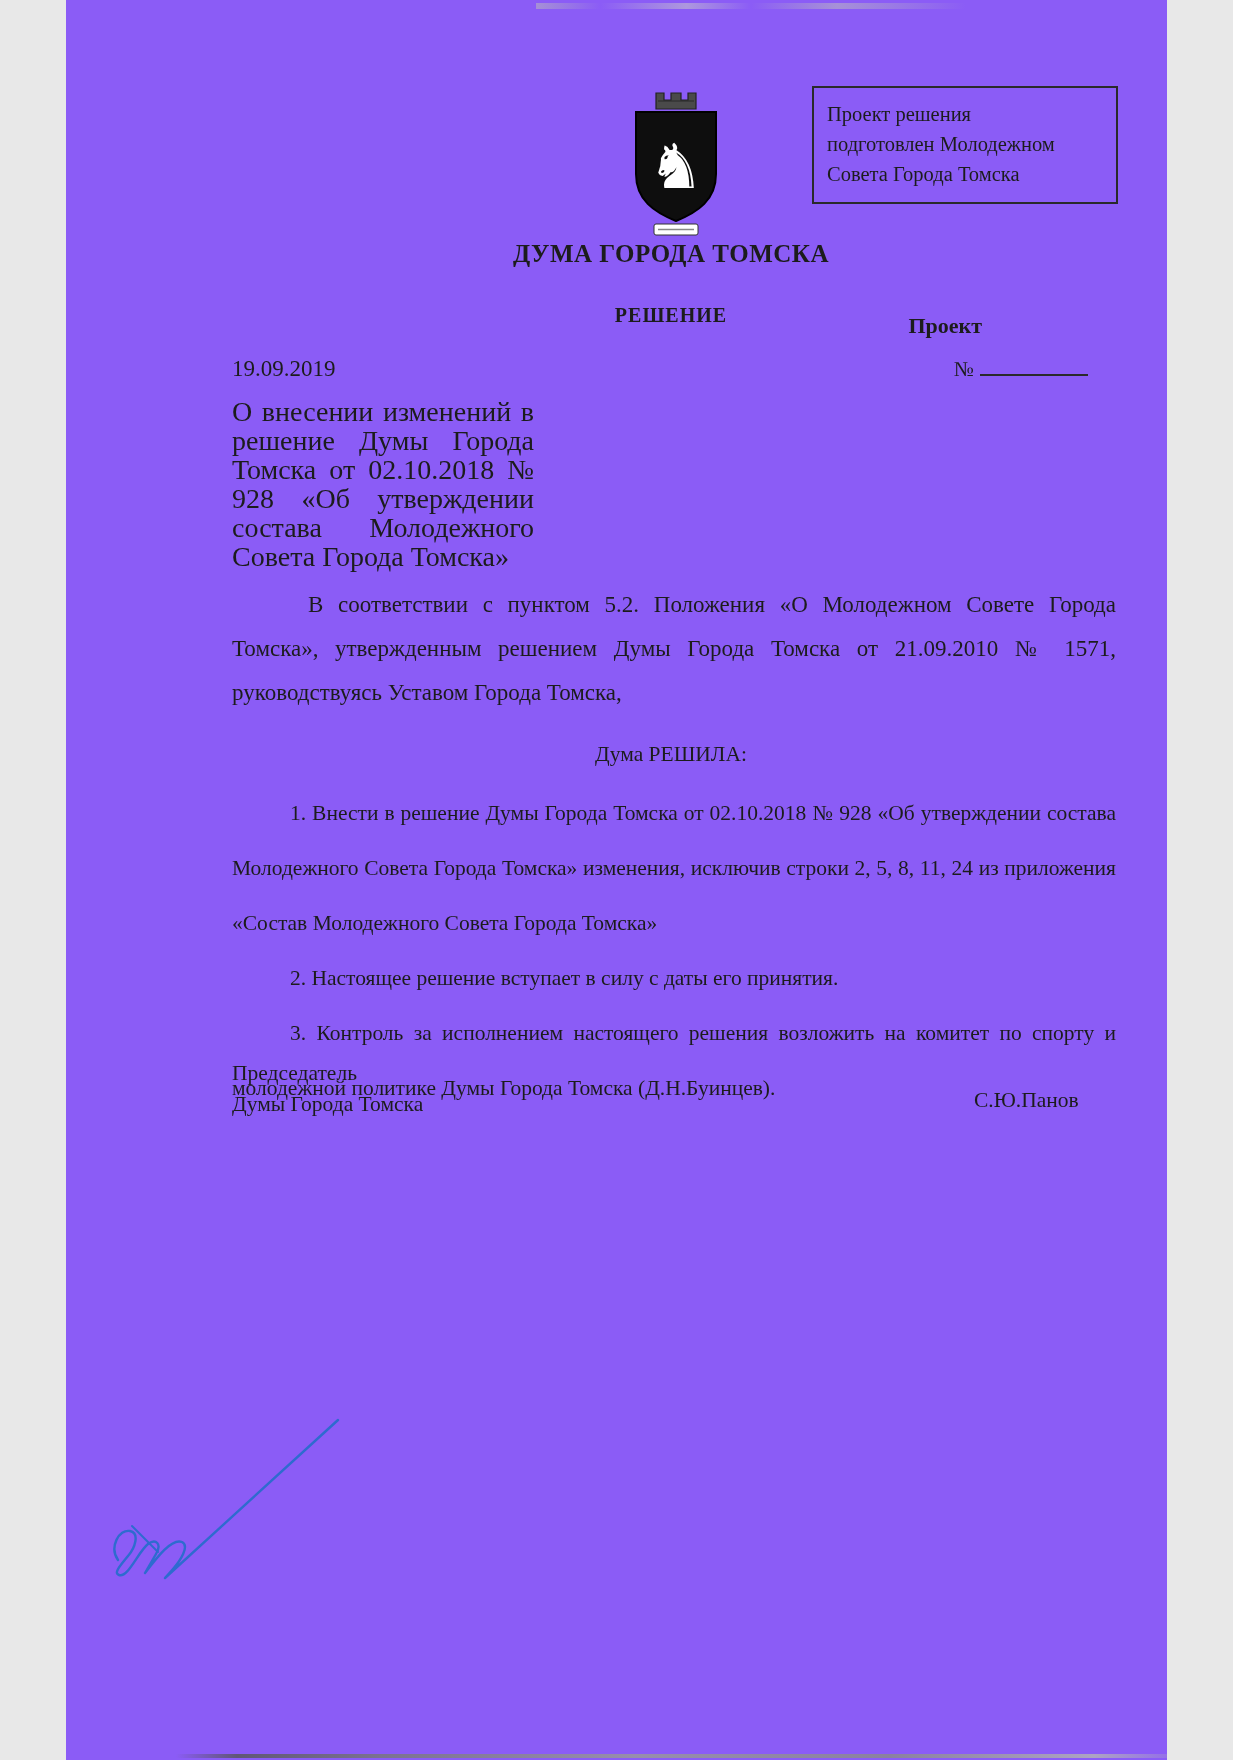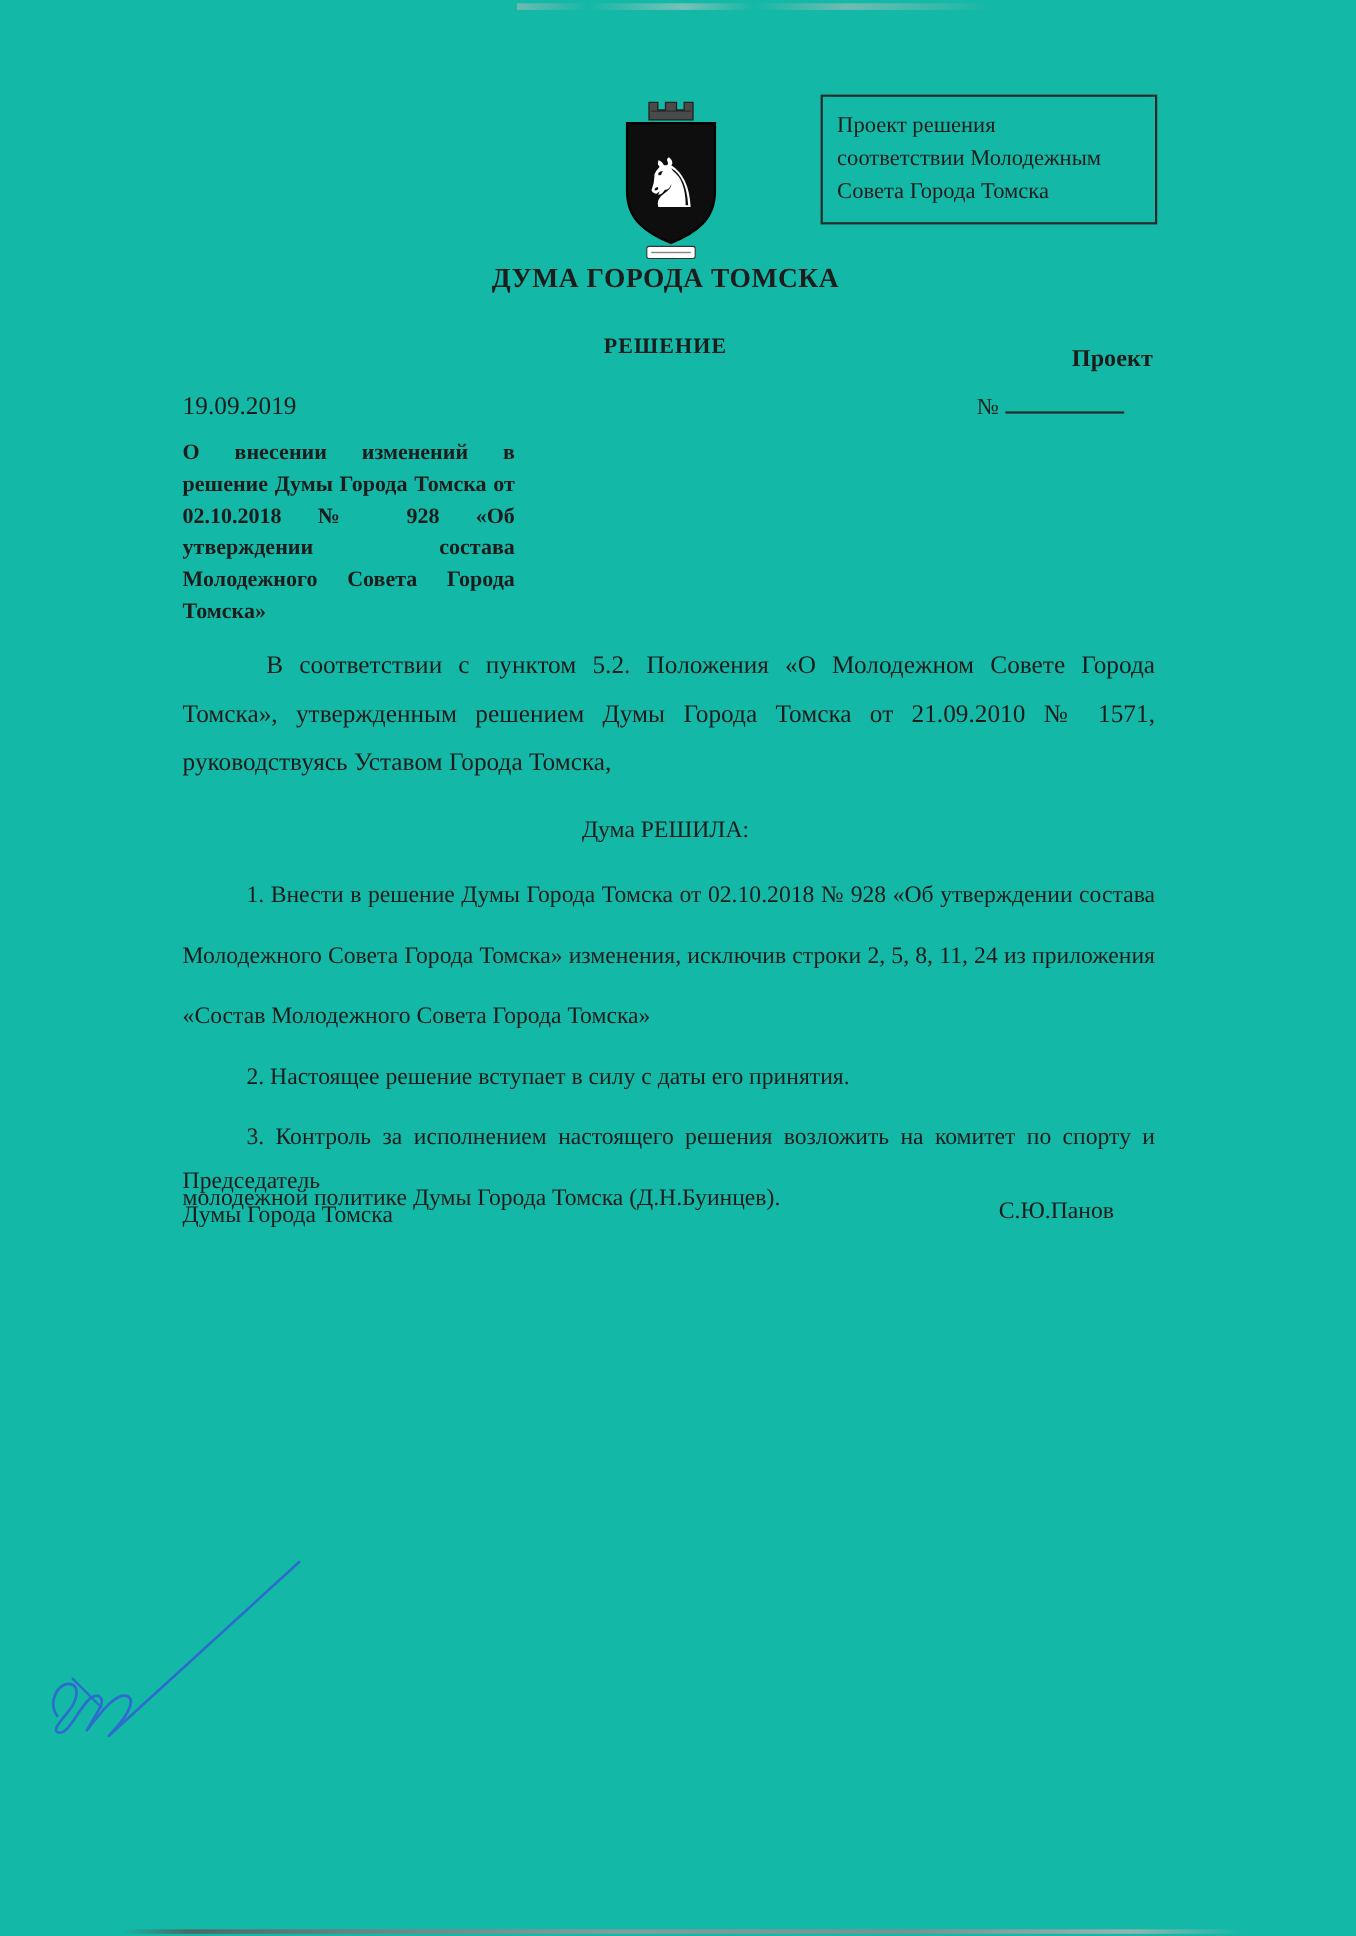--- a/index.html
+++ b/index.html
@@ -1,19 +1,19 @@
 <!DOCTYPE html>
 <html><head>
 <meta charset="utf-8">
 <style>
   html,body{margin:0;padding:0;background:#e8e8e8;}
   .page{
     position:relative;
-    width:1233px;height:1760px;
-    background:#14b8a6;
+    width:1101px;height:1760px;
+    background:#8b5cf6;
     font-family:"Liberation Serif","DejaVu Serif",serif;
     color:#1c1c1c;
     overflow:hidden;
     margin:0 auto;
   }
   .scan-artifact-top{
     position:absolute;top:3px;left:470px;width:430px;height:6px;
     background:linear-gradient(to right,#bbb 0%,transparent 15%,#c9c9c9 35%,transparent 50%,#bdbdbd 70%,transparent 100%);
     opacity:.55;
   }
@@ -37,21 +37,21 @@
     font-weight:bold;font-size:22px;text-align:right;
   }
   .doc-date{position:absolute;top:356px;left:166px;font-size:23px;}
   .number-line{position:absolute;top:353px;left:888px;font-size:21px;}
   .number-blank{
     display:inline-block;width:108px;height:1em;
     border-bottom:2px solid #2a2a2a;margin-left:6px;vertical-align:baseline;
   }
   .subject{
     position:absolute;top:397px;left:166px;width:302px;
-    font-weight:bold;font-size:20px;line-height:29px;
+    font-weight:normal;font-size:28px;line-height:29px;
     text-align:justify;
   }
   .intro{
     position:absolute;top:583px;left:166px;width:884px;
     font-size:23px;line-height:44px;
     text-align:justify;text-indent:76px;
   }
   .resolved{
     position:absolute;top:742px;left:0;width:1210px;
     text-align:center;font-size:21.5px;
@@ -79,21 +79,21 @@
 </style>
 </head>
 <body>
 
 <div class="page">
 
   <div class="scan-artifact-top"></div>
 
   <div class="stamp-box">
     <div>Проект решения</div>
-    <div>соответствии Молодежным</div>
+    <div>подготовлен Молодежном</div>
     <div>Совета Города Томска</div>
   </div>
 
   <div class="emblem">
     <svg width="100" height="152" viewBox="0 0 100 152" xmlns="http://www.w3.org/2000/svg">
 
       <path d="M30,3 h8 v7 h7 v-7 h10 v7 h7 v-7 h8 v16 h-40 z" fill="#4a4a4a" stroke="#222" stroke-width="1.2"></path>
       <line x1="32" y1="11" x2="68" y2="11" stroke="#222" stroke-width="0.8"></line>
 
       <path d="M10,22 h80 v62 c0,26 -18,38 -40,47 c-22,-9 -40,-21 -40,-47 z" fill="#0e0e0e" stroke="#000" stroke-width="2"></path>

